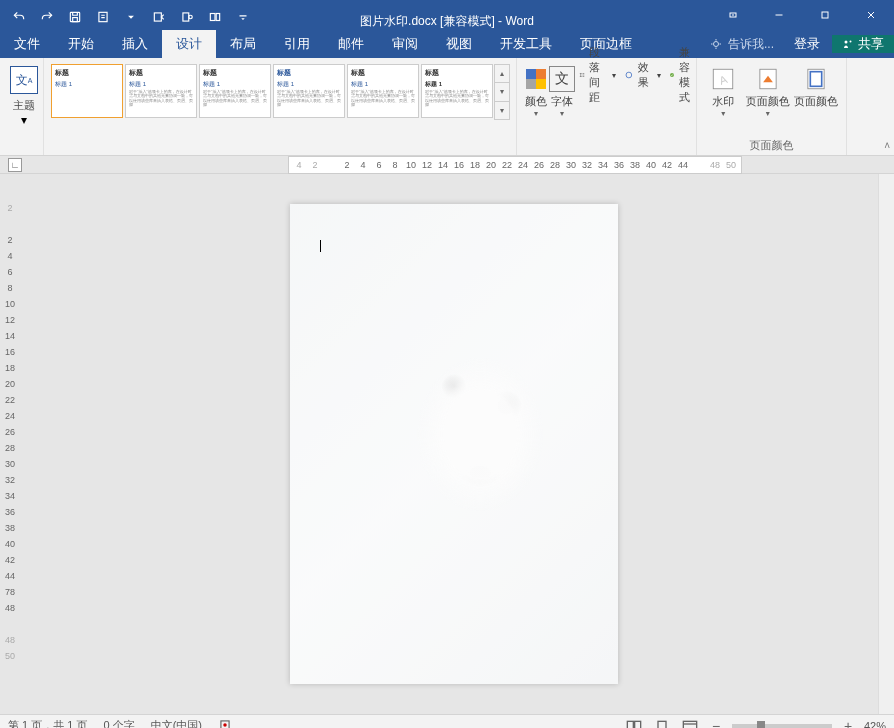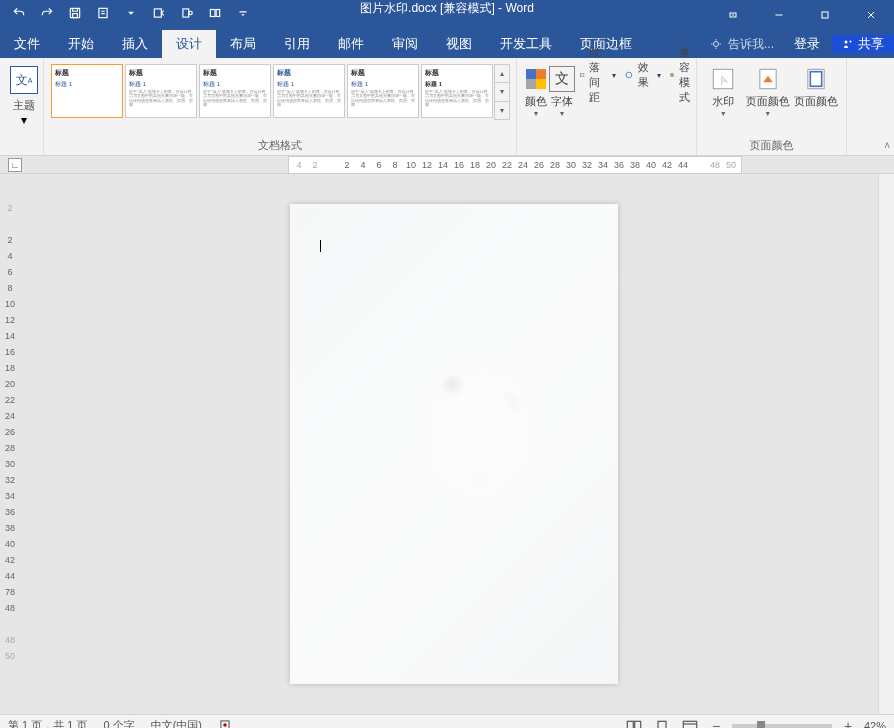--- a/index.html
+++ b/index.html
@@ -1,31 +1,31 @@
 <!DOCTYPE html>
 <html><head>
 <meta charset="utf-8">
 <style>
 *{margin:0;padding:0;box-sizing:border-box;font-family:"Microsoft YaHei",SimSun,sans-serif;-webkit-user-select:none;user-select:none}
 body{background:#e6e6e6;width:894px;height:728px;overflow:hidden;font-size:12px}
-.titlebar{height:30px;background:#2b579a;display:flex;align-items:flex-start;color:#fff;position:relative}
+.titlebar{height:30px;background:#2b579a;display:flex;align-items:flex-end;color:#fff;position:relative}
 .qat{display:flex;align-items:center;gap:2px;padding-left:6px}
 .qat-btn{width:26px;height:26px;display:flex;align-items:center;justify-content:center;color:#fff;cursor:pointer}
 .qat-btn svg{width:14px;height:14px}
 .title{position:absolute;left:50%;transform:translateX(-50%);font-size:12px;color:#fff}
 .winctrl{position:absolute;right:0;display:flex}
 .winbtn{width:46px;height:30px;display:flex;align-items:center;justify-content:center;color:#fff;cursor:pointer}
 .winbtn svg{width:12px;height:12px}
 .tabs{height:28px;background:#2b579a;display:flex;align-items:stretch;color:#fff;position:relative}
 .tab{padding:0 14px;display:flex;align-items:center;font-size:13px;cursor:pointer}
 .tab.active{background:#f3f3f3;color:#2b579a}
 .tabs-right{position:absolute;right:0;display:flex;align-items:center;height:100%}
 .tell{color:#c9d7ec;padding:0 8px;display:flex;align-items:center;gap:6px;font-size:12px}
 .login{padding:0 12px;color:#fff;font-size:13px;display:flex;align-items:center;cursor:pointer}
-.share{background:#1d4ed8;padding:0 10px;display:flex;align-items:center;gap:4px;color:#fff;font-size:13px;cursor:pointer}
+.share{background:#0f766e;padding:0 10px;display:flex;align-items:center;gap:4px;color:#fff;font-size:13px;cursor:pointer}
 .ribbon{height:98px;background:#f3f3f3;border-bottom:1px solid #d4d4d4;display:flex;position:relative}
 .ribbon-group{border-right:1px solid #e1e1e1;padding:4px 6px 0 6px;display:flex;flex-direction:column;position:relative}
 .group-label{position:absolute;bottom:2px;left:0;right:0;text-align:center;font-size:11px;color:#666}
 .themes-btn{display:flex;flex-direction:column;align-items:center;width:36px;padding-top:4px;cursor:pointer}
 .themes-btn .icon-box{width:28px;height:28px;border:1px solid #2b579a;display:flex;align-items:center;justify-content:center;font-size:12px;color:#2b579a;background:#fff}
 .themes-btn .lbl{font-size:11px;margin-top:4px;color:#444}
 .gallery{display:flex;align-items:flex-start;height:72px;overflow:hidden}
 .gallery-item{width:72px;height:54px;border:1px solid #ccc;background:#fff;margin:2px 1px;padding:3px;font-size:6px;color:#333;cursor:pointer;overflow:hidden;position:relative}
 .gallery-item.sel{border-color:#f0a030}
 .gi-title{font-size:7px;font-weight:bold;color:#333;margin-bottom:2px}
@@ -226,21 +226,20 @@
         <div class="gi-title">标题</div>
         <div class="gi-sub" style="font-weight:bold;color:#333">标题 1</div>
         <div class="gi-body">对于"插入"选项卡上的库，在设计时需与文档中的其他元素协调一致，可以使用该些库来插入表格、页眉、页脚</div>
       </div>
       <div class="gallery-scroll">
         <div class="gs-btn">▴</div>
         <div class="gs-btn">▾</div>
         <div class="gs-btn">▾</div>
       </div>
     </div>
-    <div class="group-label">文档格式</div>
   </div>
   <div class="ribbon-group" style="width:180px">
     <div style="display:flex">
       <div class="vbtn">
         <div class="icon">
             <div class="color-swatch">
               <div class="sw" style="background:#4472c4"></div>
               <div class="sw" style="background:#ed7d31"></div>
               <div class="sw" style="background:#a5a5a5"></div>
               <div class="sw" style="background:#ffc000"></div>

